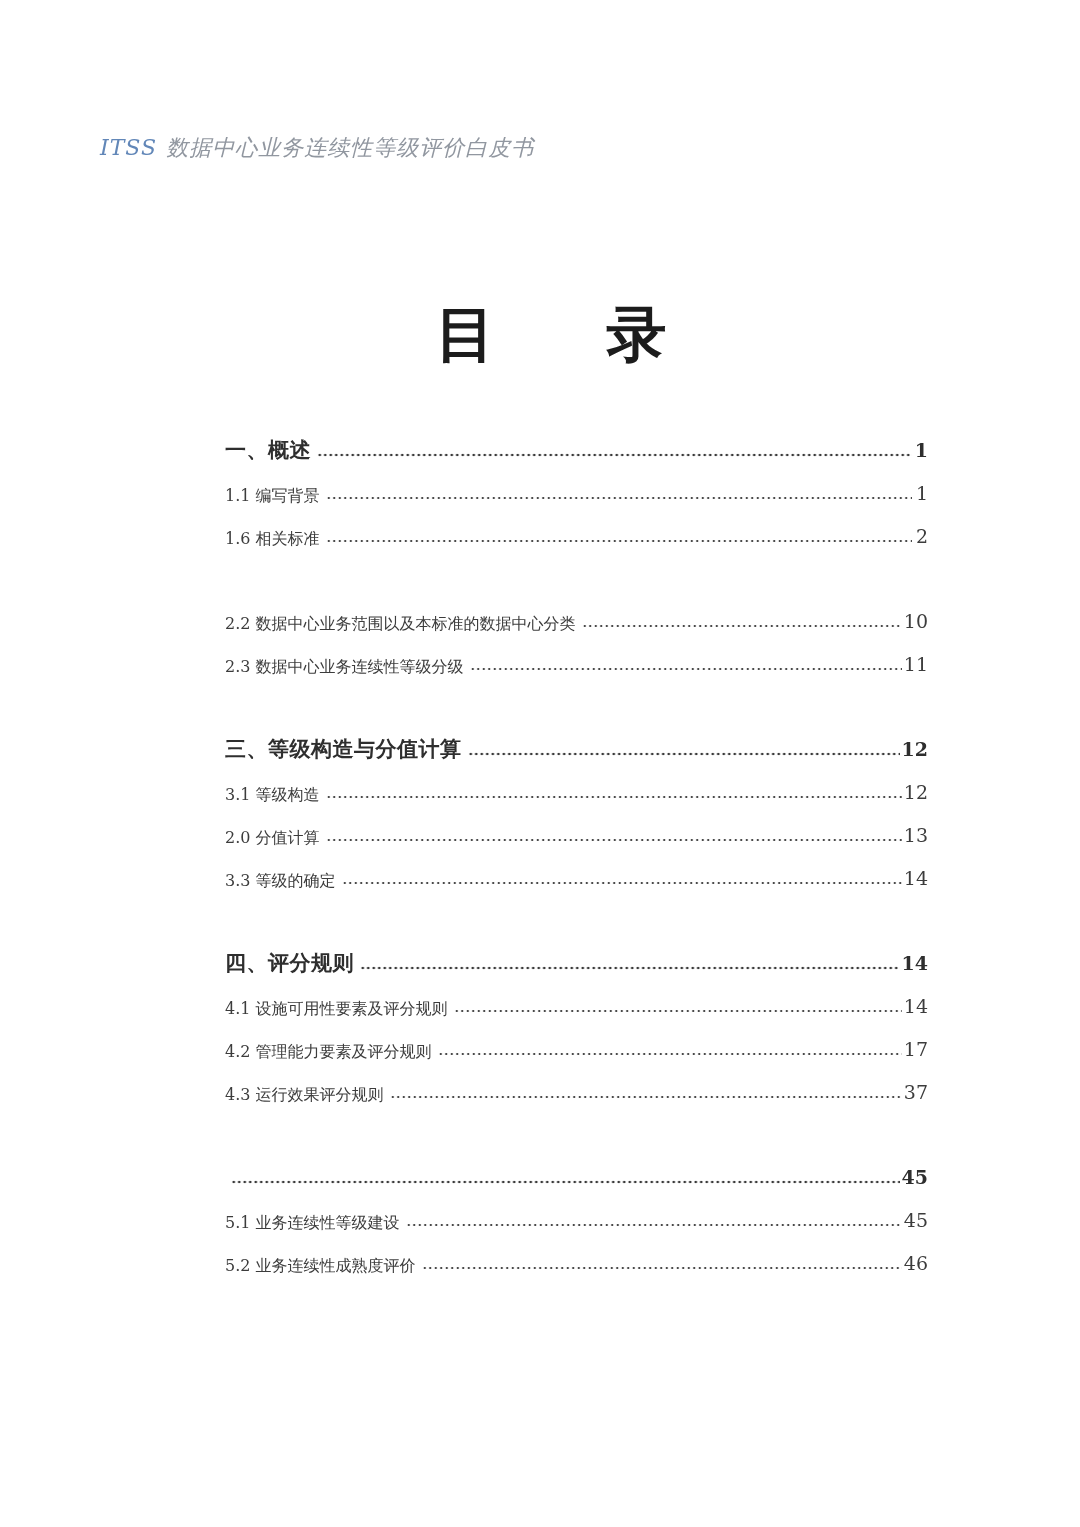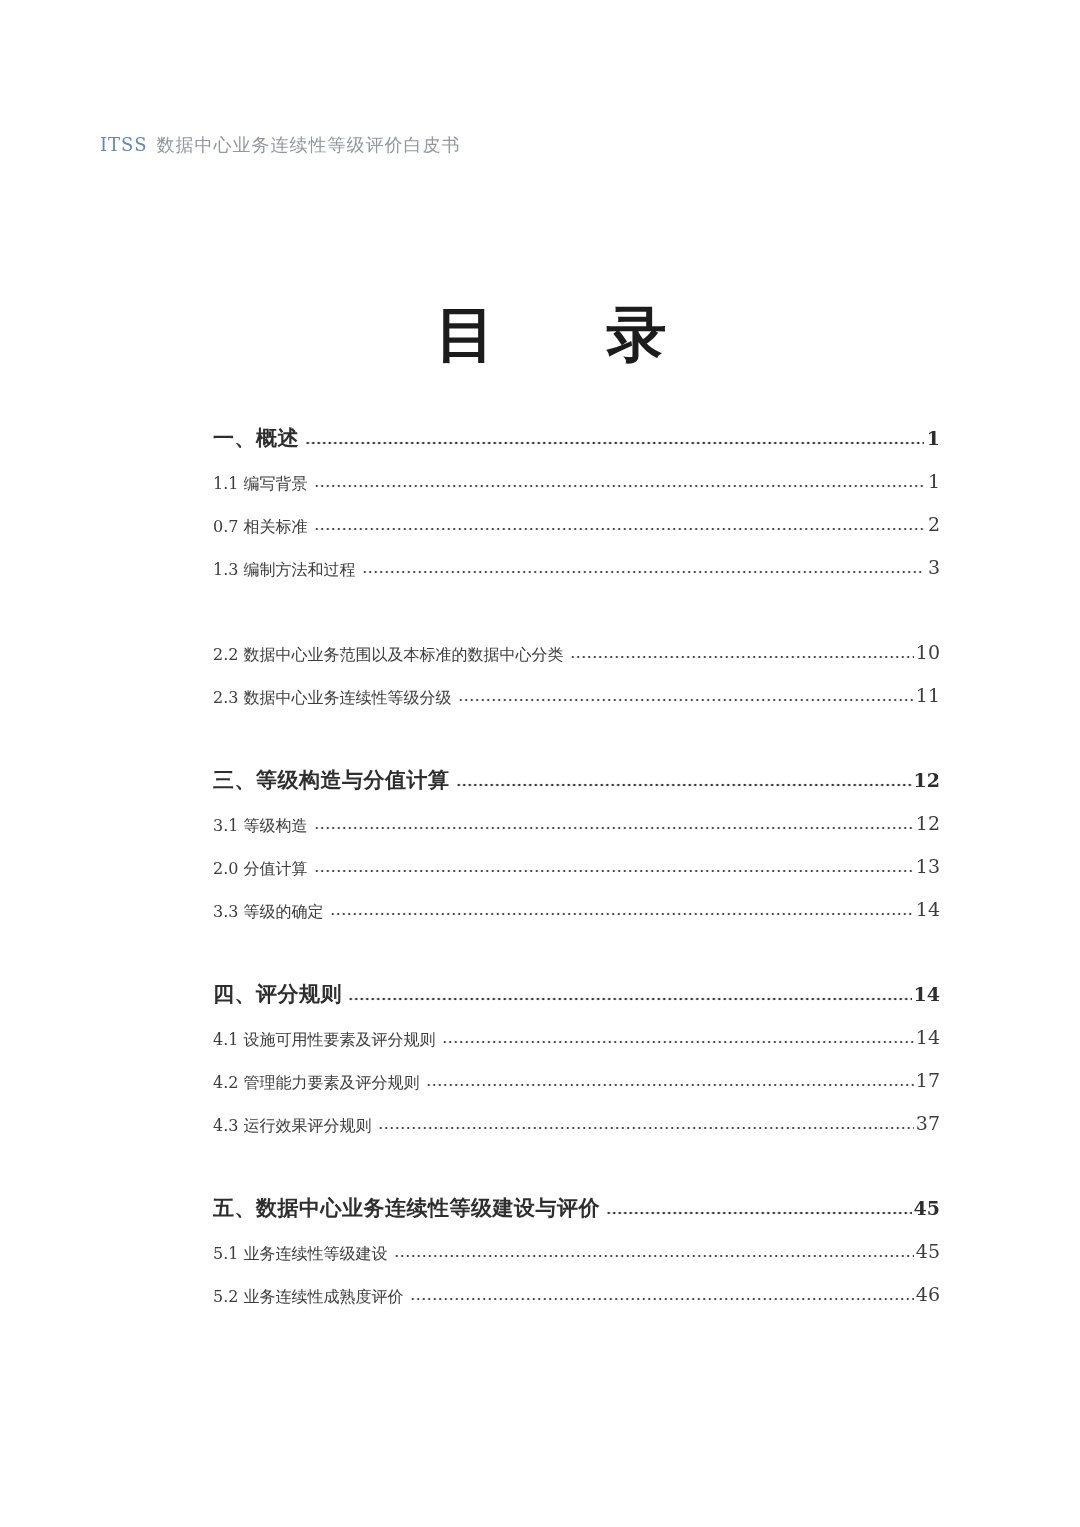--- a/index.html
+++ b/index.html
@@ -12,23 +12,24 @@
     height: 1527px;
     position: relative;
     font-family: "DejaVu Serif", "Liberation Serif", serif;
     color: #3f3f3f;
     overflow: hidden;
   }
   .doc-header {
     position: absolute;
     left: 100px;
     top: 133px;
-    font-size: 18px;
+    font-size: 22px;
     letter-spacing: 1px;
     white-space: nowrap;
+    font-style: italic;
   }
   .doc-header .brand {
     color: #6287b8;
     margin-right: 9px;
   }
   .doc-header .header-title {
     color: #9197a0;
   }
   .toc-title {
     position: absolute;
@@ -43,21 +44,21 @@
     word-spacing: 86px;
     letter-spacing: 2px;
     font-family: "DejaVu Serif", "Liberation Serif", serif;
   }
   .toc {
     position: absolute;
     left: 213px;
     top: 407px;
     width: 727px;
   }
-  .toc-section { margin: 0; }
+  .toc-section { margin: 12px; }
   .toc-section + .toc-section { margin-top: 42px; }
   .toc-row {
     display: flex;
     align-items: flex-end;
     height: 43px;
     overflow: hidden;
   }
   .toc-label {
     white-space: nowrap;
     font-size: 16px;
@@ -110,29 +111,24 @@
     <span class="toc-label">一、概述</span>
     <span class="dots"></span>
     <span class="toc-page">1</span>
   </div>
       <div class="toc-row">
     <span class="toc-label">1.1 编写背景</span>
     <span class="dots"></span>
     <span class="toc-page">1</span>
   </div>
       <div class="toc-row">
-    <span class="toc-label">0.7 相关标准</span>
+    <span class="toc-label">1.6 相关标准</span>
     <span class="dots"></span>
     <span class="toc-page">2</span>
   </div>
-      <div class="toc-row">
-    <span class="toc-label">1.3 编制方法和过程</span>
-    <span class="dots"></span>
-    <span class="toc-page">3</span>
-  </div>
     </div>
     <div class="toc-section">
       <div class="toc-row">
     <span class="toc-label">2.2 数据中心业务范围以及本标准的数据中心分类</span>
     <span class="dots"></span>
     <span class="toc-page">10</span>
   </div>
       <div class="toc-row">
     <span class="toc-label">2.3 数据中心业务连续性等级分级</span>
     <span class="dots"></span>
@@ -178,21 +174,20 @@
     <span class="toc-page">17</span>
   </div>
       <div class="toc-row">
     <span class="toc-label">4.3 运行效果评分规则</span>
     <span class="dots"></span>
     <span class="toc-page">37</span>
   </div>
     </div>
     <div class="toc-section">
       <div class="toc-row heading">
-    <span class="toc-label">五、数据中心业务连续性等级建设与评价</span>
     <span class="dots"></span>
     <span class="toc-page">45</span>
   </div>
       <div class="toc-row">
     <span class="toc-label">5.1 业务连续性等级建设</span>
     <span class="dots"></span>
     <span class="toc-page">45</span>
   </div>
       <div class="toc-row">
     <span class="toc-label">5.2 业务连续性成熟度评价</span>

